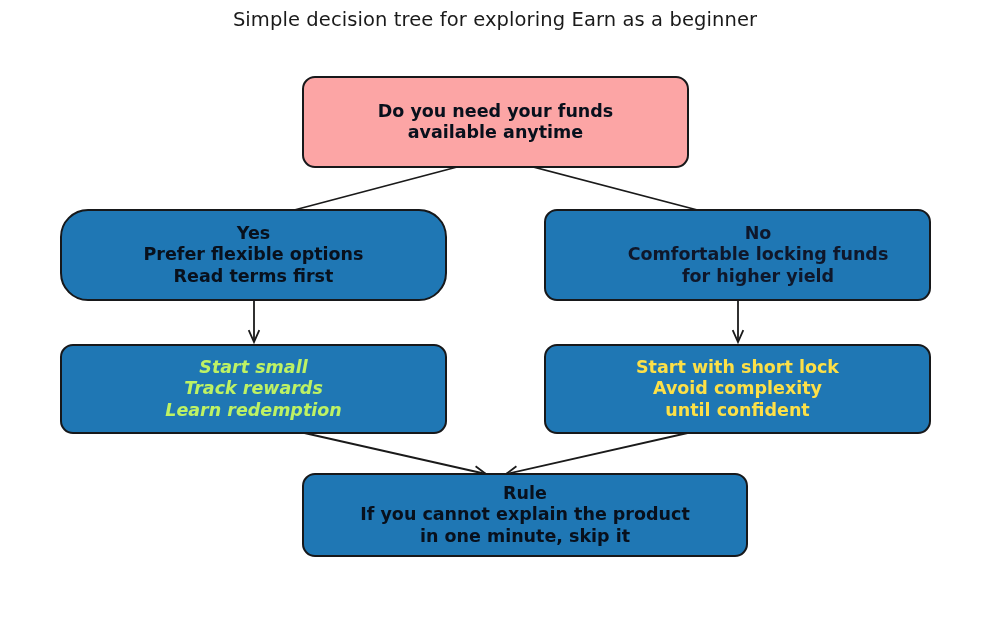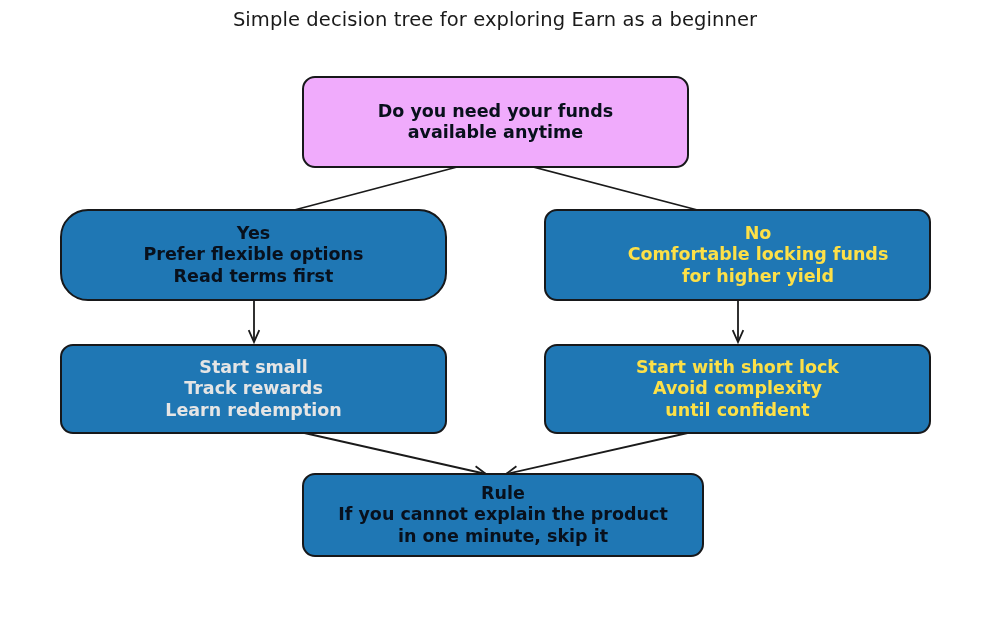--- a/index.html
+++ b/index.html
@@ -86,43 +86,43 @@
       <g>
         <line x1="300" y1="432" x2="486" y2="474" stroke="#1a1a1a" stroke-width="1.8"></line>
         <path d="M 473.2537851726454 476.5561704901913 L 486 474 L 475.58894066356 466.21476760185504" stroke="#1a1a1a" stroke-width="1.8" fill="none" stroke-linecap="butt" stroke-linejoin="miter"></path>
       </g>
       <g>
         <line x1="692" y1="432" x2="506" y2="474" stroke="#1a1a1a" stroke-width="1.8"></line>
         <path d="M 516.41105933644 466.21476760185504 L 506 474 L 518.7462148273546 476.5561704901913" stroke="#1a1a1a" stroke-width="1.8" fill="none" stroke-linecap="butt" stroke-linejoin="miter"></path>
       </g>
     </svg>
 
-  <div class="node" style="left: 302px; top: 76px; width: 387px; height: 92px; background: #f0abfc; border-color: rgb(23, 24, 26);">
+  <div class="node" style="left: 302px; top: 76px; width: 387px; height: 92px; background: #fca5a5; border-color: rgb(23, 24, 26);">
     <div class="label" style="color: rgb(8, 16, 28);">Do you need your funds
 available anytime</div>
   </div>
   <div class="node" style="left: 60px; top: 209px; width: 387px; height: 92px; background: rgb(31, 119, 180); border-color: rgb(23, 24, 26); border-radius: 28px;">
     <div class="label" style="color: rgb(8, 16, 28);">Yes
 Prefer flexible options
 Read terms first</div>
   </div>
   <div class="node" style="left: 544px; top: 209px; width: 387px; height: 92px; background: rgb(31, 119, 180); border-color: rgb(23, 24, 26);">
-    <div class="label" style="color: #fde047; margin-left: 41px;">No
+    <div class="label" style="color: #0f172a; margin-left: 41px;">No
 Comfortable locking funds
 for higher yield</div>
   </div>
   <div class="node" style="left: 60px; top: 344px; width: 387px; height: 90px; background: rgb(31, 119, 180); border-color: rgb(23, 24, 26);">
-    <div class="label" style="color: #e5e5e5;">Start small
+    <div class="label" style="color: #bef264; font-style: italic;">Start small
 Track rewards
 Learn redemption</div>
   </div>
   <div class="node" style="left: 544px; top: 344px; width: 387px; height: 90px; background: rgb(31, 119, 180); border-color: rgb(23, 24, 26);">
     <div class="label" style="color: #fde047;">Start with short lock
 Avoid complexity
 until confident</div>
   </div>
-  <div class="node" style="left: 302px; top: 473px; width: 402px; height: 84px; background: rgb(31, 119, 180); border-color: rgb(23, 24, 26);">
+  <div class="node" style="left: 302px; top: 473px; width: 446px; height: 84px; background: rgb(31, 119, 180); border-color: rgb(23, 24, 26);">
     <div class="label" style="color: rgb(8, 16, 28);">Rule
 If you cannot explain the product
 in one minute, skip it</div>
   </div>
 
 </div>
 
 </body></html>

